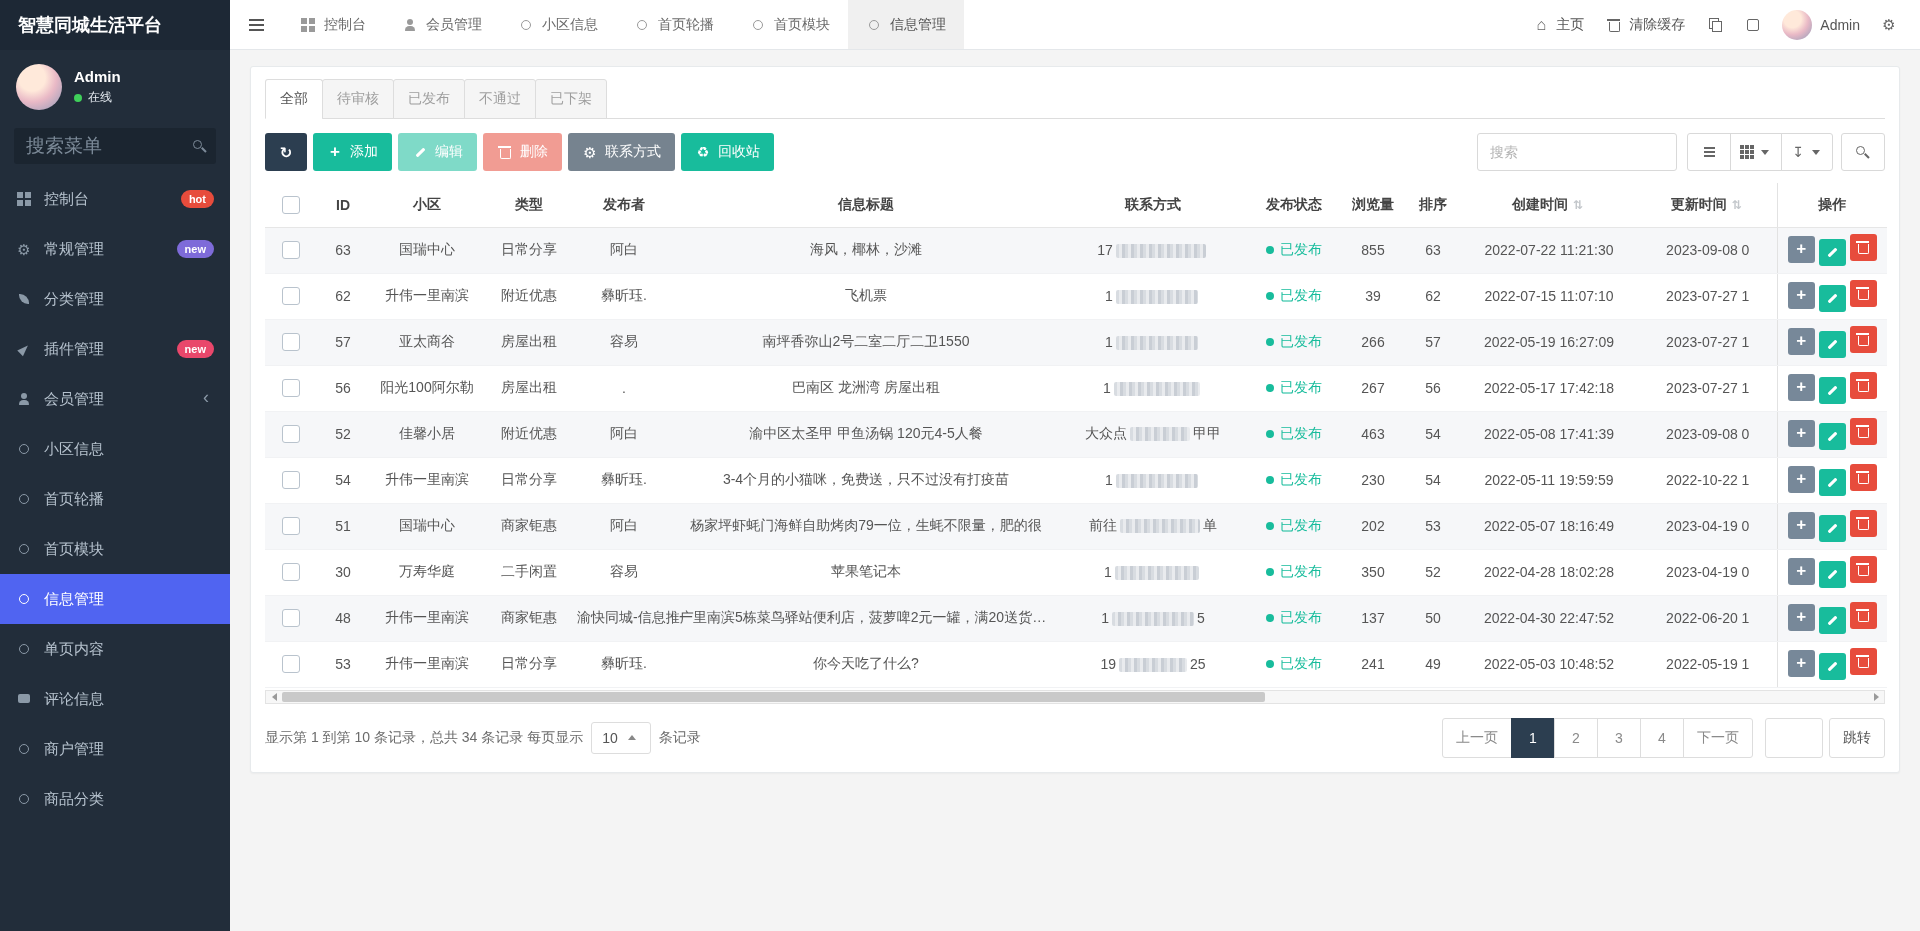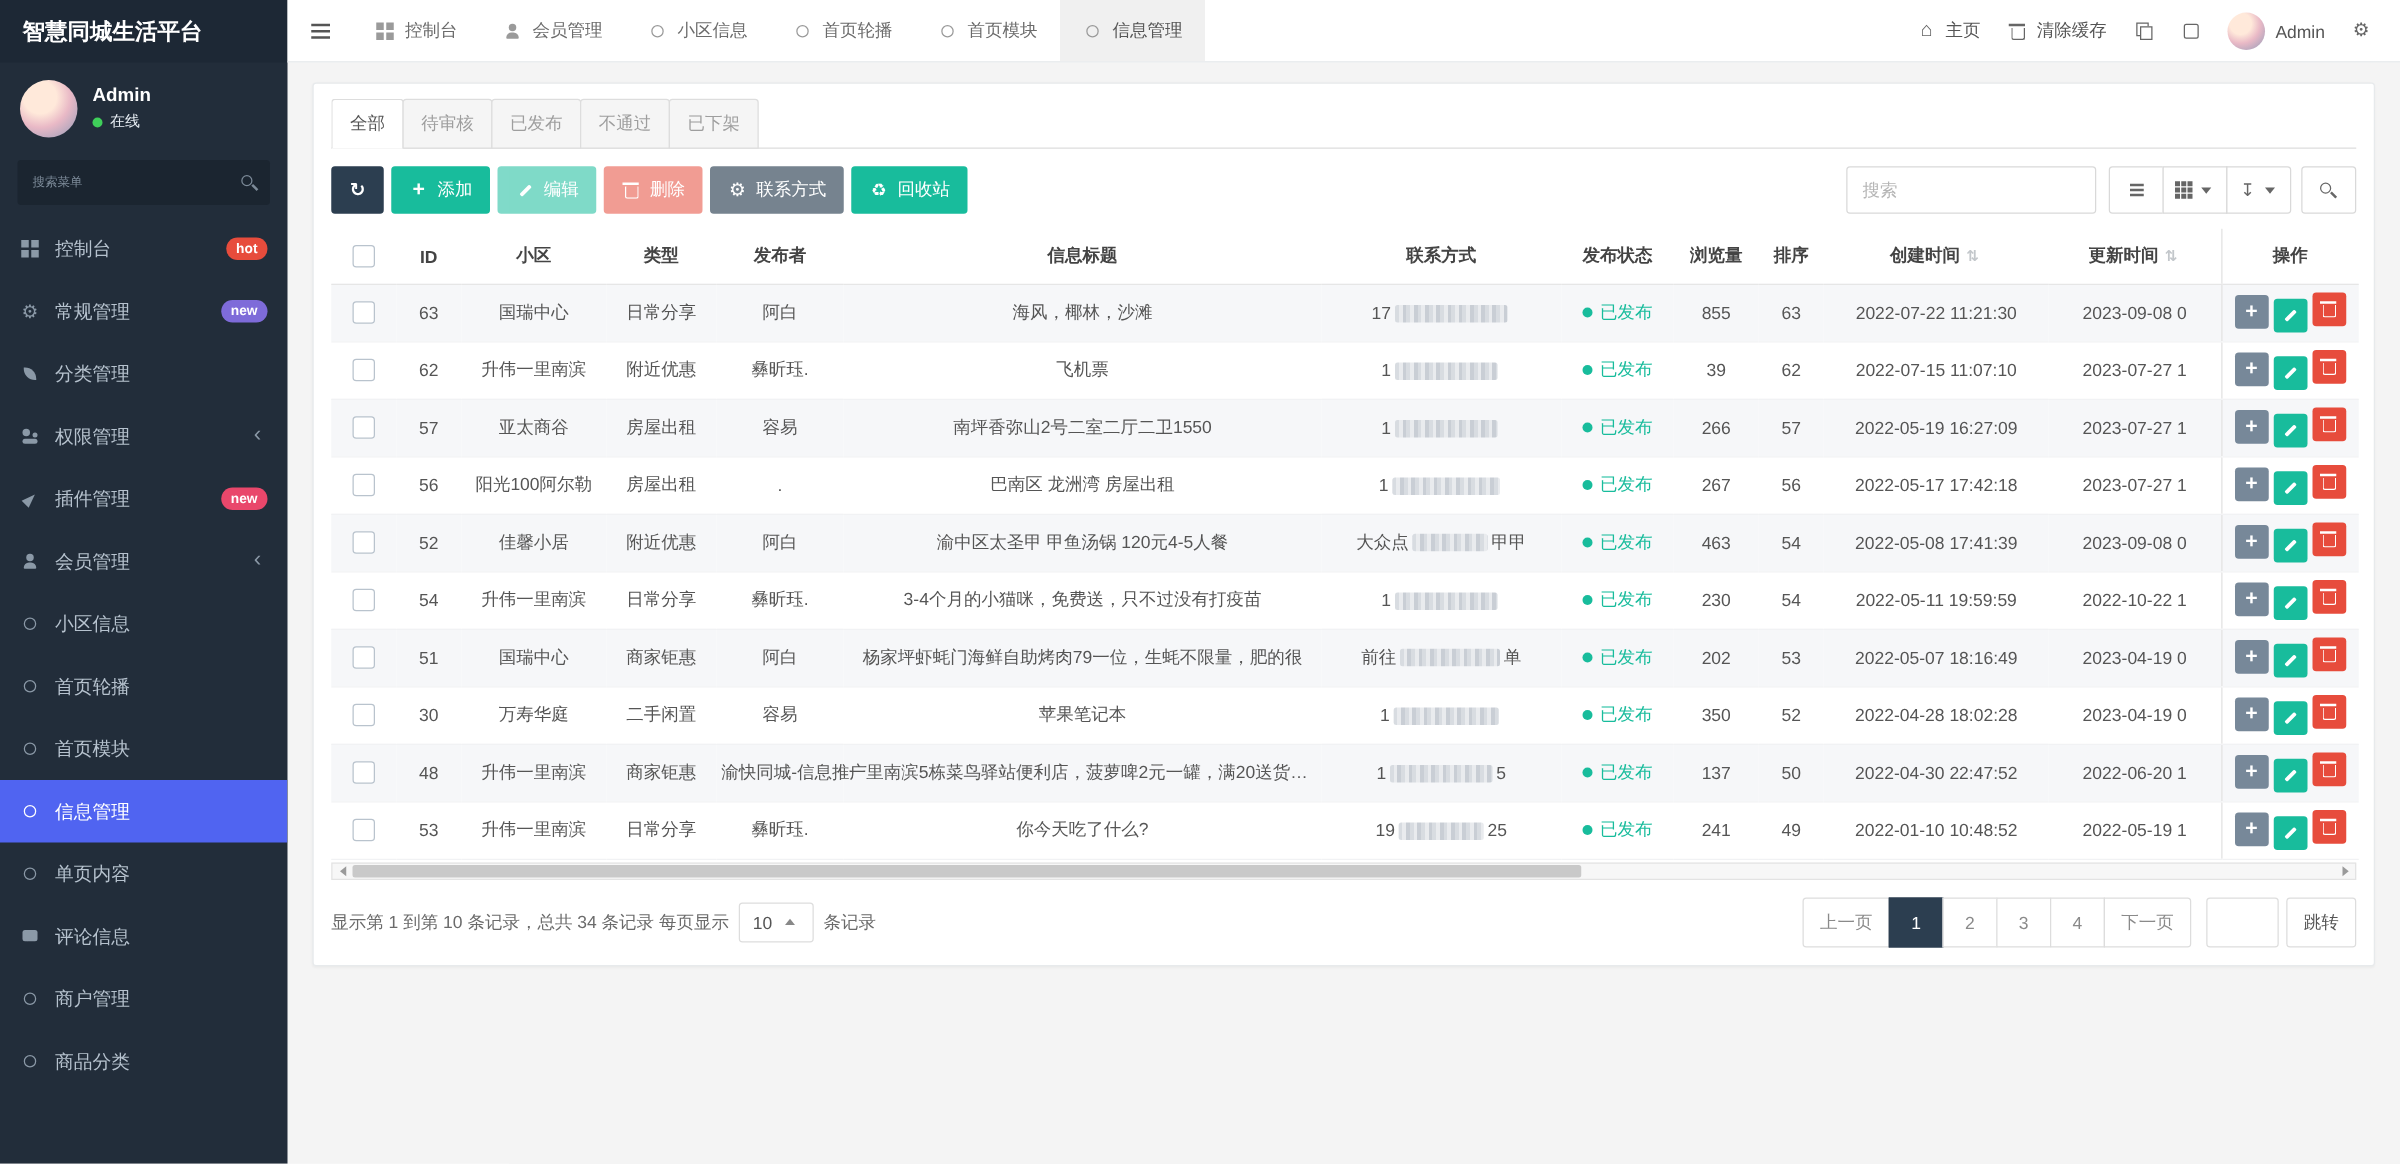--- a/index.html
+++ b/index.html
@@ -20,21 +20,21 @@
   .sidebar{width:230px;flex:none;background:#222d3a;color:#b6c2ce;display:flex;flex-direction:column;overflow:hidden;}
   .brand{height:50px;line-height:50px;padding-left:18px;background:#1d2835;color:#fff;font-size:18px;font-weight:bold;white-space:nowrap;}
   .user-panel{display:flex;align-items:center;gap:12px;padding:14px 16px;}
   .avatar-lg{width:46px;height:46px;border-radius:50%;flex:none;
     background:radial-gradient(circle at 35% 30%,#ffe9da 0 30%,#e9b9c6 55%,#8d9ab8 100%);}
   .user-name{color:#fff;font-size:15px;font-weight:bold;margin-bottom:4px;}
   .user-status{display:flex;align-items:center;gap:6px;font-size:12px;color:#e8eef4;}
   .dot{width:8px;height:8px;border-radius:50%;display:inline-block;}
   .dot.online{background:#3fcf5a;}
   .menu-search{margin:4px 14px 10px;position:relative;}
-  .menu-search input{width:100%;height:36px;border:none;border-radius:3px;background:#1b2530;color:#cfd8e0;padding:0 34px 0 12px;font-size:10px;}
+  .menu-search input{width:100%;height:36px;border:none;border-radius:3px;background:#1b2530;color:#cfd8e0;padding:0 34px 0 12px;font-size:19px;}
   .menu-search input::placeholder{color:#7c8a98;}
   .menu-search .s-ic{position:absolute;right:8px;top:10px;color:#7c8a98;}
   .menu{flex:1;overflow:hidden;}
   .menu-item{height:50px;display:flex;align-items:center;gap:12px;padding:0 16px;font-size:15px;color:#b6c2ce;cursor:pointer;white-space:nowrap;}
   .menu-item .ic{color:#8b99a7;}
   .menu-item.active{background:var(--accent);color:#fff;}
   .menu-item.active .ic{color:#fff;}
   .badge{margin-left:auto;font-size:11px;font-weight:bold;color:#fff;padding:2px 8px;border-radius:9px;line-height:14px;}
   .badge-red{background:#e74c3c;}
   .badge-purple{background:#7e6bd9;}
@@ -193,25 +193,20 @@
         <div class="menu-item">
           <span class="ic ic-gear"></span>
           <span class="menu-label">常规管理</span>
           <span class="badge badge-purple">new</span>
         </div>
         <div class="menu-item">
           <span class="ic ic-leaf"></span>
           <span class="menu-label">分类管理</span>
         </div>
         <div class="menu-item">
-          <span class="ic ic-users"></span>
-          <span class="menu-label">权限管理</span>
-          <span class="ic ic-chevron-left menu-arrow"></span>
-        </div>
-        <div class="menu-item">
           <span class="ic ic-rocket"></span>
           <span class="menu-label">插件管理</span>
           <span class="badge badge-pink">new</span>
         </div>
         <div class="menu-item">
           <span class="ic ic-user"></span>
           <span class="menu-label">会员管理</span>
           <span class="ic ic-chevron-left menu-arrow"></span>
         </div>
         <div class="menu-item">
@@ -623,21 +618,21 @@
                   <td>日常分享</td>
                   <td>彝昕珏.</td>
                   <td class="col5-cell">你今天吃了什么?</td>
                   <td><span>19</span><span class="mosaic" style="width: 68px;"></span><span>25</span></td>
                   <td><span class="status">
                       <span class="sdot"></span>
                       <span>已发布</span>
                     </span></td>
                   <td>241</td>
                   <td>49</td>
-                  <td>2022-01-10 10:48:52</td>
+                  <td>2022-05-03 10:48:52</td>
                   <td class="cell-updated">2022-05-19 1</td>
                   <td class="ops-cell"><span class="op op-add">
                       <span class="ic ic-plus"></span>
                     </span><span class="op op-edit">
                       <span class="ic ic-pencil"></span>
                     </span><span class="op op-del">
                       <span class="ic ic-trash"></span>
                     </span></td>
                 </tr>
               </tbody>

